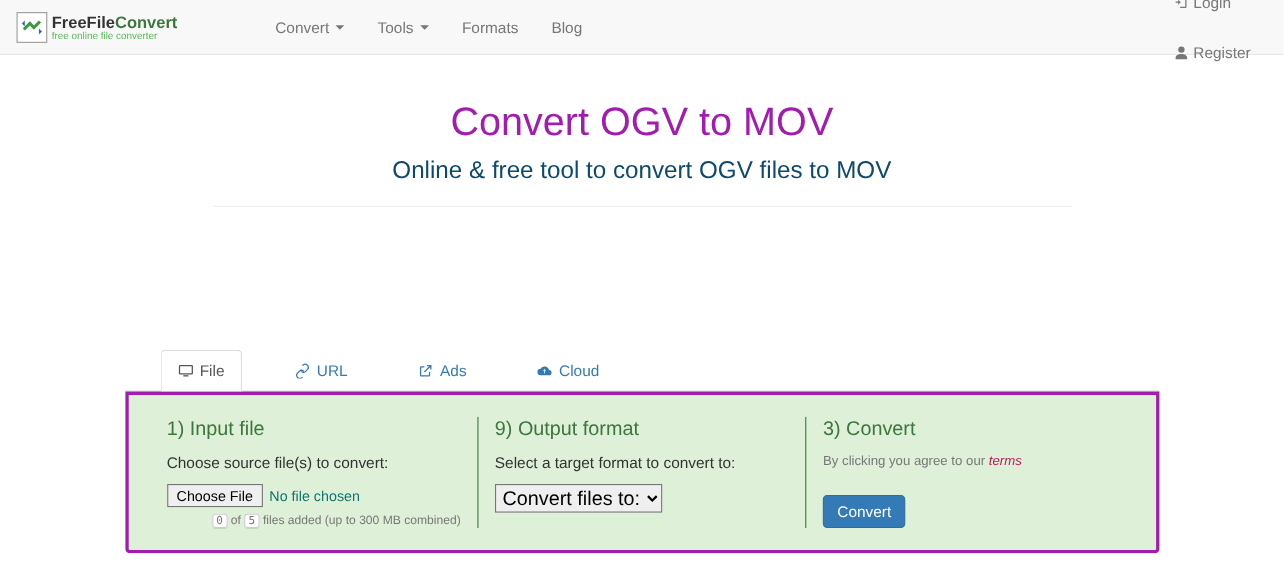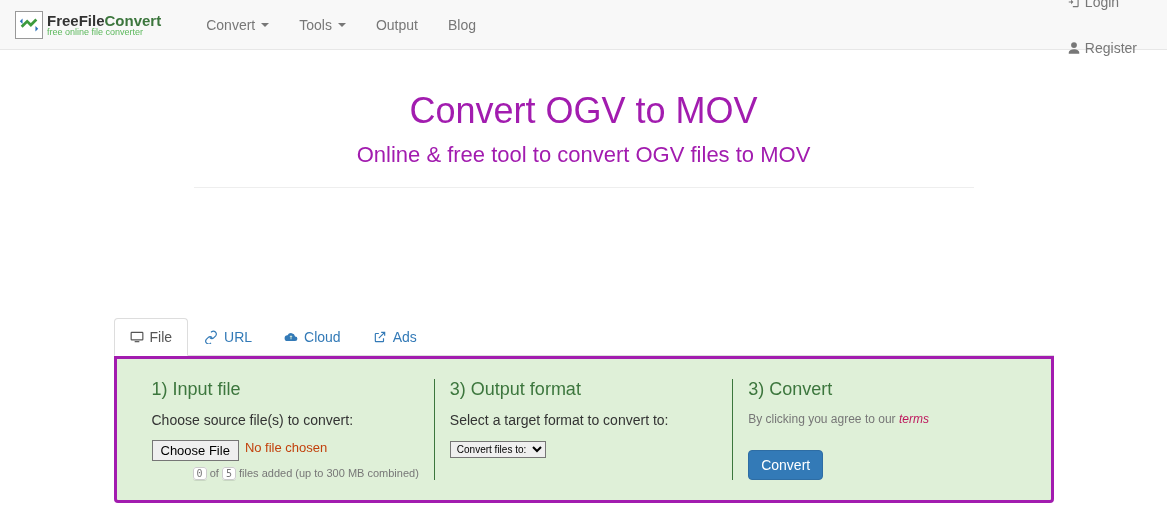--- a/index.html
+++ b/index.html
@@ -10,21 +10,21 @@
       background: #fff;
     }
     .navbar {
       background: #f8f8f8;
       border-bottom: 1px solid #e7e7e7;
       height: 50px;
       display: flex;
       align-items: center;
       padding: 0 15px;
     }
-    .navbar-left { display: flex; align-items: center; }
+    .navbar-left { display: flex; align-items: center; gap: 44px; }
     .logo-box {
       width: 28px; height: 28px;
       border: 1px solid #999;
       display: flex; align-items: center; justify-content: center;
       margin-right: 4px;
       background: #fff;
     }
     .logo-text { display: flex; flex-direction: column; line-height: 1; }
     .logo-main { font-weight: bold; font-size: 15px; color: #333; }
     .logo-main .green { color: #3c763d; }
@@ -64,21 +64,21 @@
       margin-right: 80px;
     }
     h1 {
       font-size: 36px;
       color: #a21caf;
       font-weight: 500;
       margin-bottom: 10px;
     }
     h1 + p {
       font-size: 22px;
-      color: #a21caf;
+      color: #0c4a6e;
       margin-bottom: 10px;
     }
     .tabs-wrap { margin-top: 130px; }
     .nav-tabs {
       display: flex;
       list-style: none;
       border-bottom: 1px solid #ddd;
       margin: 0;
     }
     .nav-tabs li {
@@ -87,20 +87,21 @@
     .nav-tabs a {
       display: flex;
       align-items: center;
       gap: 6px;
       padding: 10px 15px;
       color: #337ab7;
       text-decoration: none;
       border: 1px solid transparent;
       border-radius: 4px 4px 0 0;
       cursor: pointer;
+      margin-left: 32px;
     }
     .nav-tabs li.active a {
       color: #555;
       background: #fff;
       border-color: #ddd #ddd transparent;
       cursor: default;
     }
     .panel {
       background: #dff0d8;
       border: 3px solid #a21caf;
@@ -116,42 +117,42 @@
     .step:last-child { border-right: none; }
     .step h3 {
       color: #3c763d;
       font-size: 18px;
       font-weight: 500;
       margin-bottom: 12px;
     }
     .step p { color: #333; font-size: 14px; margin-bottom: 12px; }
     .step3 p { color: #777; font-size: 12px; }
     .step3 a { color: #be185d; text-decoration: none; font-style: italic; }
-    .file-row { display: flex; gap: 6px; margin-bottom: 6px; }
+    .file-row { display: flex; align-items: center; gap: 6px; margin-bottom: 6px; }
     .choose-btn {
       background: #efefef;
       border: 1px solid #767676;
       padding: 2px 8px;
       font-size: 13px;
       cursor: pointer;
       font-family: Arial, sans-serif;
     }
-    .no-file { font-size: 13px; color: #c2410c; }
+    .no-file { font-size: 13px; color: #0f766e; }
     .limits { font-size: 11px; color: #777; text-align: right; }
     .limits .kbd {
       font-family: monospace;
       background: #fff;
       border: 1px solid #ccc;
       padding: 0 3px;
       border-radius: 3px;
       font-size: 10px;
       box-shadow: 0 1px 0 rgba(0,0,0,0.1);
     }
     select {
-      font-size: 10px;
+      font-size: 18px;
       padding: 1px 2px;
       background: #efefef;
       border: 1px solid #767676;
     }
     .btn-primary {
       background: #337ab7;
       color: #fff;
       border: 1px solid #2e6da4;
       padding: 6px 12px;
       font-size: 14px;
@@ -182,21 +183,21 @@
     <div class="nav-links">
       <a class="nav-link">
           <span>Convert</span>
           <span class="caret"></span>
         </a>
       <a class="nav-link">
           <span>Tools</span>
           <span class="caret"></span>
         </a>
       <a class="nav-link">
-          <span>Output</span>
+          <span>Formats</span>
         </a>
       <a class="nav-link">
           <span>Blog</span>
         </a>
     </div>
   </div>
   <div class="navbar-right">
     <a class="nav-link">
       <span class="icon">
         <svg width="14" height="14" viewBox="0 0 24 24" fill="#777">
@@ -241,36 +242,36 @@
           <svg width="14" height="14" viewBox="0 0 24 24" fill="#337ab7">
                 <path d="M10 13a5 5 0 0 0 7 0l3-3a5 5 0 0 0-7-7l-1 1m2 9a5 5 0 0 0-7 0l-3 3a5 5 0 0 0 7 7l1-1" stroke="#337ab7" stroke-width="2" fill="none"></path>
               </svg>
         </span>
         <span>URL</span>
       </a>
         </li>
       <li>
           <a>
         <span class="icon">
+          <svg width="14" height="14" viewBox="0 0 24 24" fill="none" stroke="#337ab7" stroke-width="2">
+                <path d="M14 4h6v6m0-6L10 14M18 14v5a1 1 0 0 1-1 1H5a1 1 0 0 1-1-1V7a1 1 0 0 1 1-1h5"></path>
+              </svg>
+        </span>
+        <span>Ads</span>
+      </a>
+        </li>
+      <li>
+          <a>
+        <span class="icon">
           <svg width="14" height="14" viewBox="0 0 24 24" fill="#337ab7">
                 <path d="M6 19a5 5 0 0 1 0-10 7 7 0 0 1 13 2 4 4 0 0 1 0 8H6z"></path>
                 <path d="M12 10v6m-2-4 2-2 2 2" stroke="#dff0d8" stroke-width="1.5" fill="none"></path>
               </svg>
         </span>
         <span>Cloud</span>
-      </a>
-        </li>
-      <li>
-          <a>
-        <span class="icon">
-          <svg width="14" height="14" viewBox="0 0 24 24" fill="none" stroke="#337ab7" stroke-width="2">
-                <path d="M14 4h6v6m0-6L10 14M18 14v5a1 1 0 0 1-1 1H5a1 1 0 0 1-1-1V7a1 1 0 0 1 1-1h5"></path>
-              </svg>
-        </span>
-        <span>Ads</span>
       </a>
         </li>
     </ul>
 
     <div class="panel">
       <div class="step">
         <h3>1) Input file</h3>
         <p>Choose source file(s) to convert:</p>
         <div class="file-row">
           <button class="choose-btn">Choose File</button>
@@ -278,21 +279,21 @@
         </div>
         <div class="limits">
           <span class="kbd">0</span>
           <span>of</span>
           <span class="kbd">5</span>
           <span>files added (up to 300 MB combined)</span>
         </div>
       </div>
 
       <div class="step">
-        <h3>3) Output format</h3>
+        <h3>9) Output format</h3>
         <p>Select a target format to convert to:</p>
         <select>
           <option>Convert files to:</option>
         </select>
       </div>
 
       <div class="step step3">
         <h3>3) Convert</h3>
         <p>
           <span>By clicking you agree to our </span><a>terms</a>

